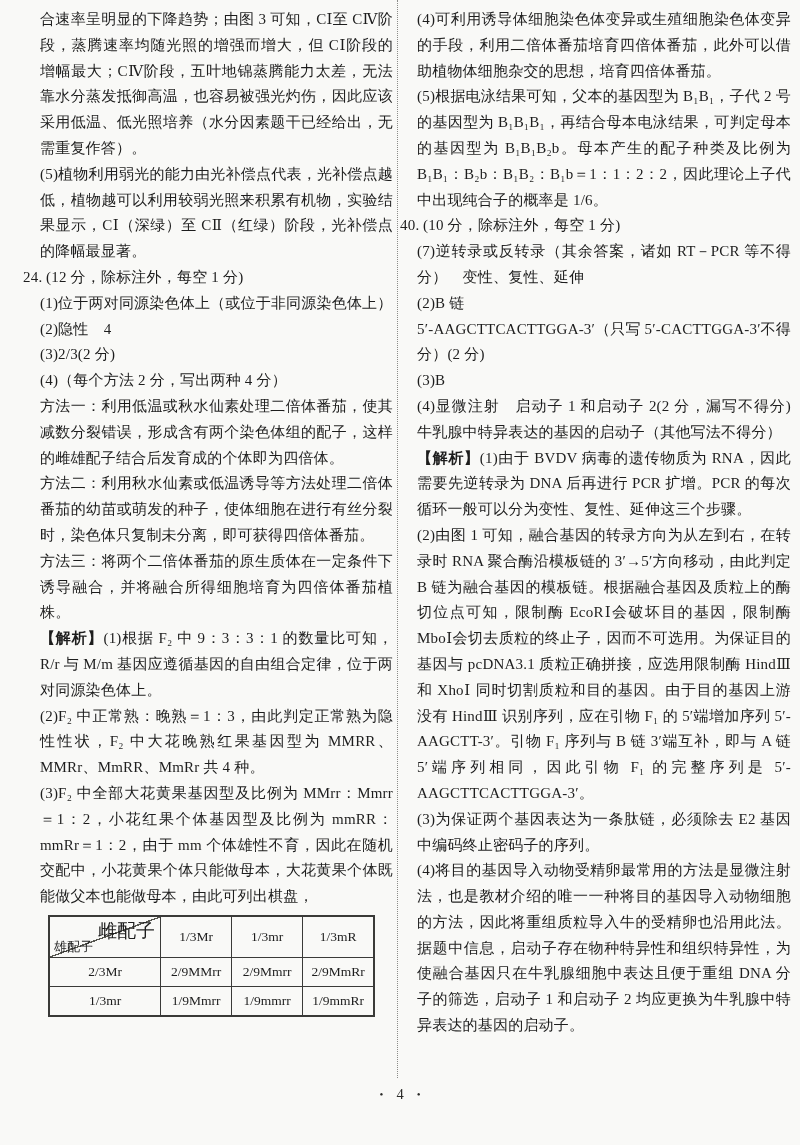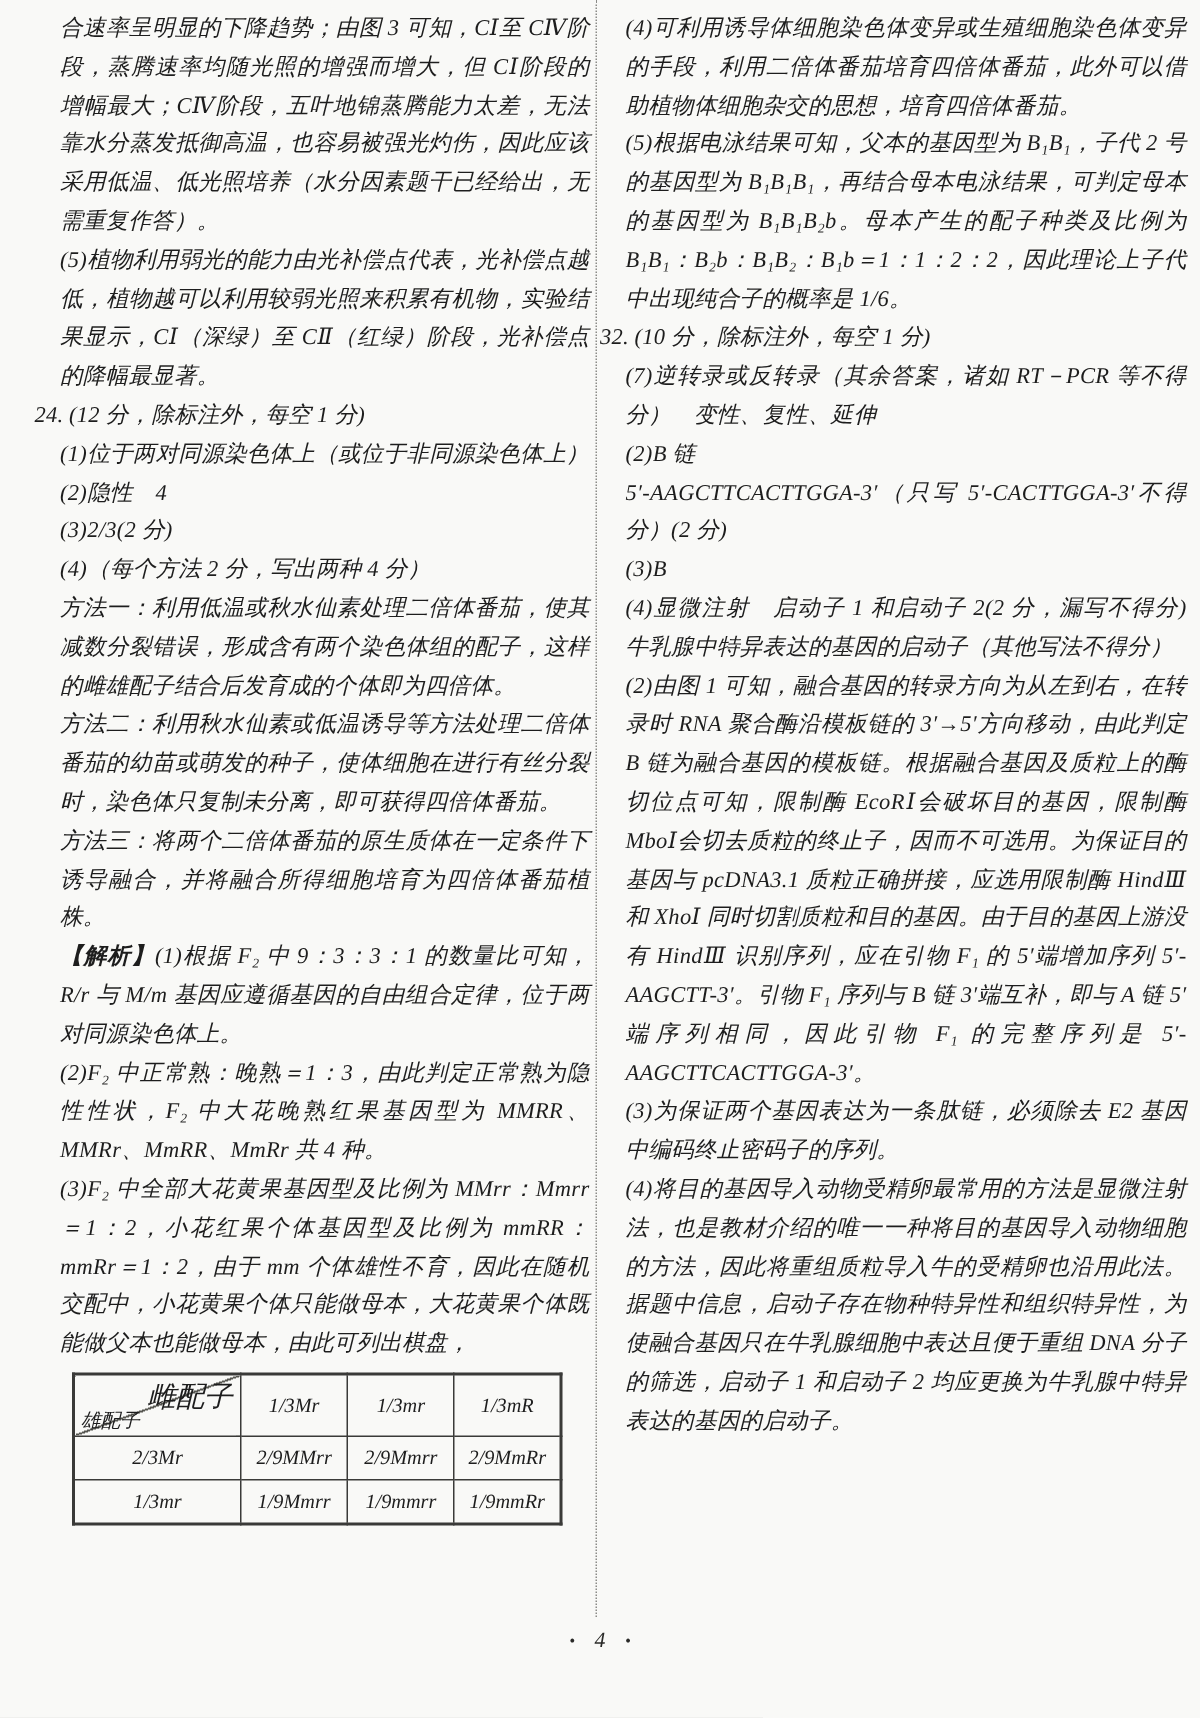--- a/index.html
+++ b/index.html
@@ -4,21 +4,20 @@
 <style>
   html,body { margin:0; padding:0; background:#e9e9e7; }
   .page {
     position: relative;
     width: 800px; height: 1145px;
     margin: 0 auto;
     background: #f9f9f7;
     color: #1d1d1d;
     font-family: "Liberation Serif", "DejaVu Serif", serif;
     overflow: hidden;
-    font-style: italic;
   }
   .col { position: absolute; top: 7px; }
   .col-left  { left: 40px;  width: 353px; }
   .col-right { left: 417px; width: 374px; }
   .divider {
     position: absolute; left: 397px; top: 0; height: 1078px; width: 0;
     border-left: 1px dotted #8b8b88;
   }
   .para {
     margin: 0;
@@ -118,26 +117,27 @@
     </tbody>
       </table>
 
   </div>
 
   <div class="divider"></div>
 
   <div class="col col-right">
     <p class="para">(4)可利用诱导体细胞染色体变异或生殖细胞染色体变异的手段，利用二倍体番茄培育四倍体番茄，此外可以借助植物体细胞杂交的思想，培育四倍体番茄。</p>
     <p class="para">(5)根据电泳结果可知，父本的基因型为 B₁B₁，子代 2 号的基因型为 B₁B₁B₁，再结合母本电泳结果，可判定母本的基因型为 B₁B₁B₂b。母本产生的配子种类及比例为 B₁B₁：B₂b：B₁B₂：B₁b＝1：1：2：2，因此理论上子代中出现纯合子的概率是 1/6。</p>
-    <p class="para q"><span class="qnum">32.</span><span>(10 分，除标注外，每空 1 分)</span></p>
+    <p class="para q"><span class="qnum">40.</span><span>(10 分，除标注外，每空 1 分)</span></p>
     <p class="para">(7)逆转录或反转录（其余答案，诸如 RT－PCR 等不得分）　变性、复性、延伸</p>
     <p class="para">(2)B 链</p>
     <p class="para">5′-AAGCTTCACTTGGA-3′（只写 5′-CACTTGGA-3′不得分）(2 分)</p>
     <p class="para">(3)B</p>
     <p class="para">(4)显微注射　启动子 1 和启动子 2(2 分，漏写不得分)　牛乳腺中特异表达的基因的启动子（其他写法不得分）</p>
+    <p class="para"><span class="bold">【解析】</span><span>(1)由于 BVDV 病毒的遗传物质为 RNA，因此需要先逆转录为 DNA 后再进行 PCR 扩增。PCR 的每次循环一般可以分为变性、复性、延伸这三个步骤。</span></p>
     <p class="para">(2)由图 1 可知，融合基因的转录方向为从左到右，在转录时 RNA 聚合酶沿模板链的 3′→5′方向移动，由此判定 B 链为融合基因的模板链。根据融合基因及质粒上的酶切位点可知，限制酶 EcoRⅠ会破坏目的基因，限制酶 MboⅠ会切去质粒的终止子，因而不可选用。为保证目的基因与 pcDNA3.1 质粒正确拼接，应选用限制酶 HindⅢ 和 XhoⅠ 同时切割质粒和目的基因。由于目的基因上游没有 HindⅢ 识别序列，应在引物 F₁ 的 5′端增加序列 5′-AAGCTT-3′。引物 F₁ 序列与 B 链 3′端互补，即与 A 链 5′端序列相同，因此引物 F₁ 的完整序列是 5′-AAGCTTCACTTGGA-3′。</p>
     <p class="para">(3)为保证两个基因表达为一条肽链，必须除去 E2 基因中编码终止密码子的序列。</p>
     <p class="para">(4)将目的基因导入动物受精卵最常用的方法是显微注射法，也是教材介绍的唯一一种将目的基因导入动物细胞的方法，因此将重组质粒导入牛的受精卵也沿用此法。据题中信息，启动子存在物种特异性和组织特异性，为使融合基因只在牛乳腺细胞中表达且便于重组 DNA 分子的筛选，启动子 1 和启动子 2 均应更换为牛乳腺中特异表达的基因的启动子。</p>
   </div>
 
   <div class="footer">
     <span class="dot">•</span><span class="pnum">4</span><span class="dot">•</span>
   </div>
 
 </div>

